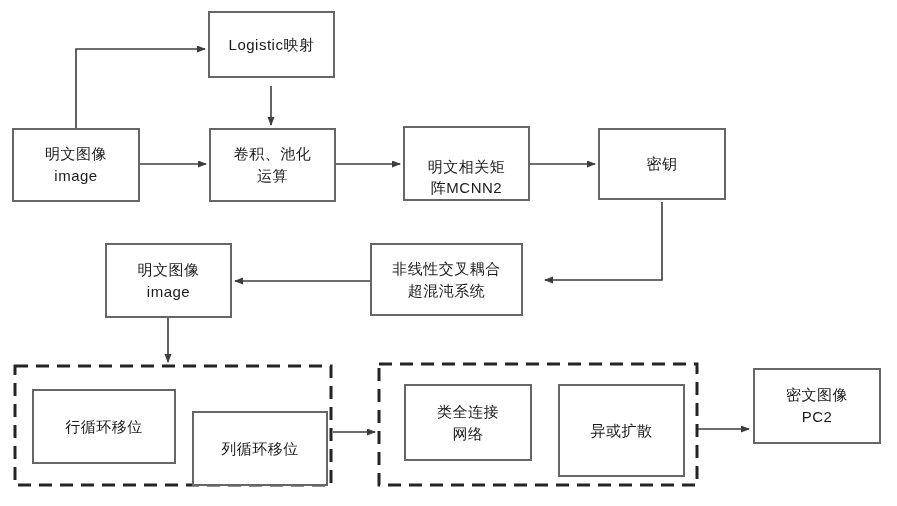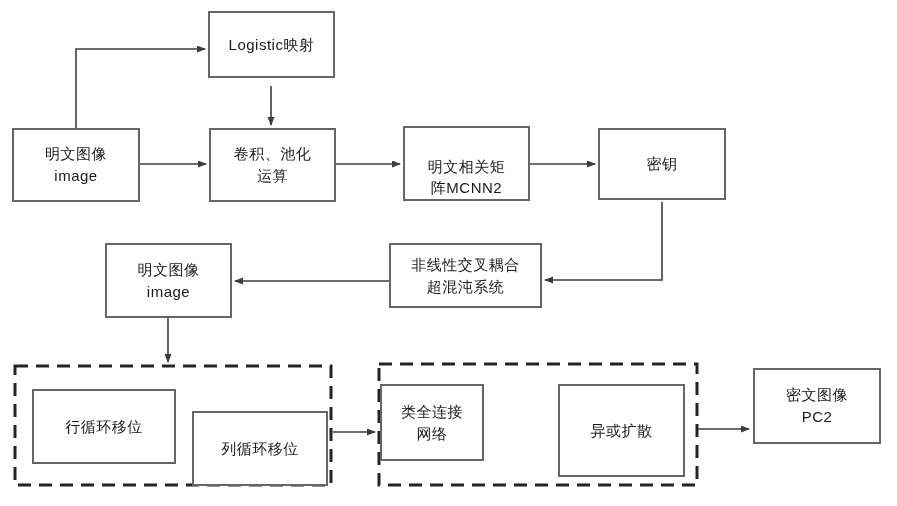--- a/index.html
+++ b/index.html
@@ -35,24 +35,24 @@
     line-height:1.45;
     letter-spacing:0.5px;
   }
   
   .n-logistic   {left:208px;top:11px; width:127px;height:67px;}
   .n-plain1     {left:12px; top:128px;width:128px;height:74px;}
   .n-conv       {left:209px;top:128px;width:127px;height:74px;}
   .n-mcnn2      {left:403px;top:126px;width:127px;height:75px;align-items:flex-end;}
   .n-key        {left:598px;top:128px;width:128px;height:72px;}
   .n-plain2     {left:105px;top:243px;width:127px;height:75px;}
-  .n-hyperchaos {left:389px;top:243px;width:153px;height:65px;justify-content:center;}
+  .n-hyperchaos {left:370px;top:243px;width:153px;height:73px;justify-content:center;}
   .n-rowshift   {left:32px; top:389px;width:144px;height:75px;}
   .n-colshift   {left:192px;top:411px;width:136px;height:75px;}
-  .n-fcnet      {left:380px;top:384px;width:104px;height:77px;}
+  .n-fcnet      {left:404px;top:384px;width:128px;height:77px;}
   .n-xor        {left:558px;top:384px;width:127px;height:93px;}
   .n-cipher     {left:753px;top:368px;width:128px;height:76px;}
 </style>
 </head>
 <body>
 
 <div class="canvas">
 
   <svg class="wires" width="897" height="506" viewBox="0 0 897 506">
     <defs>

